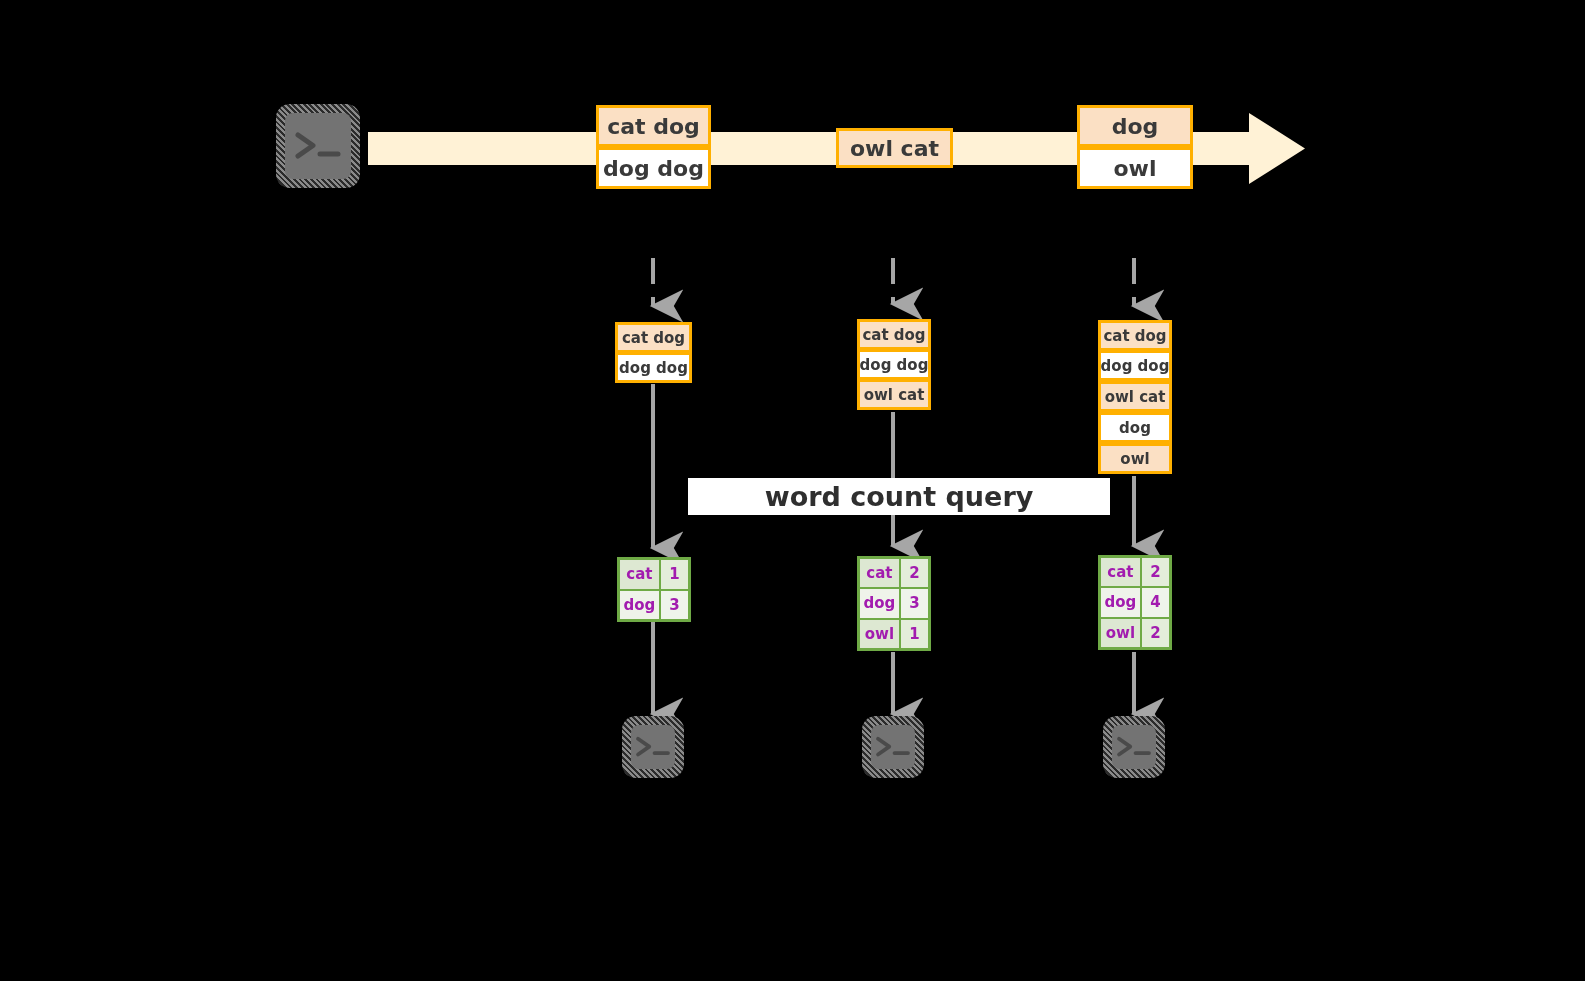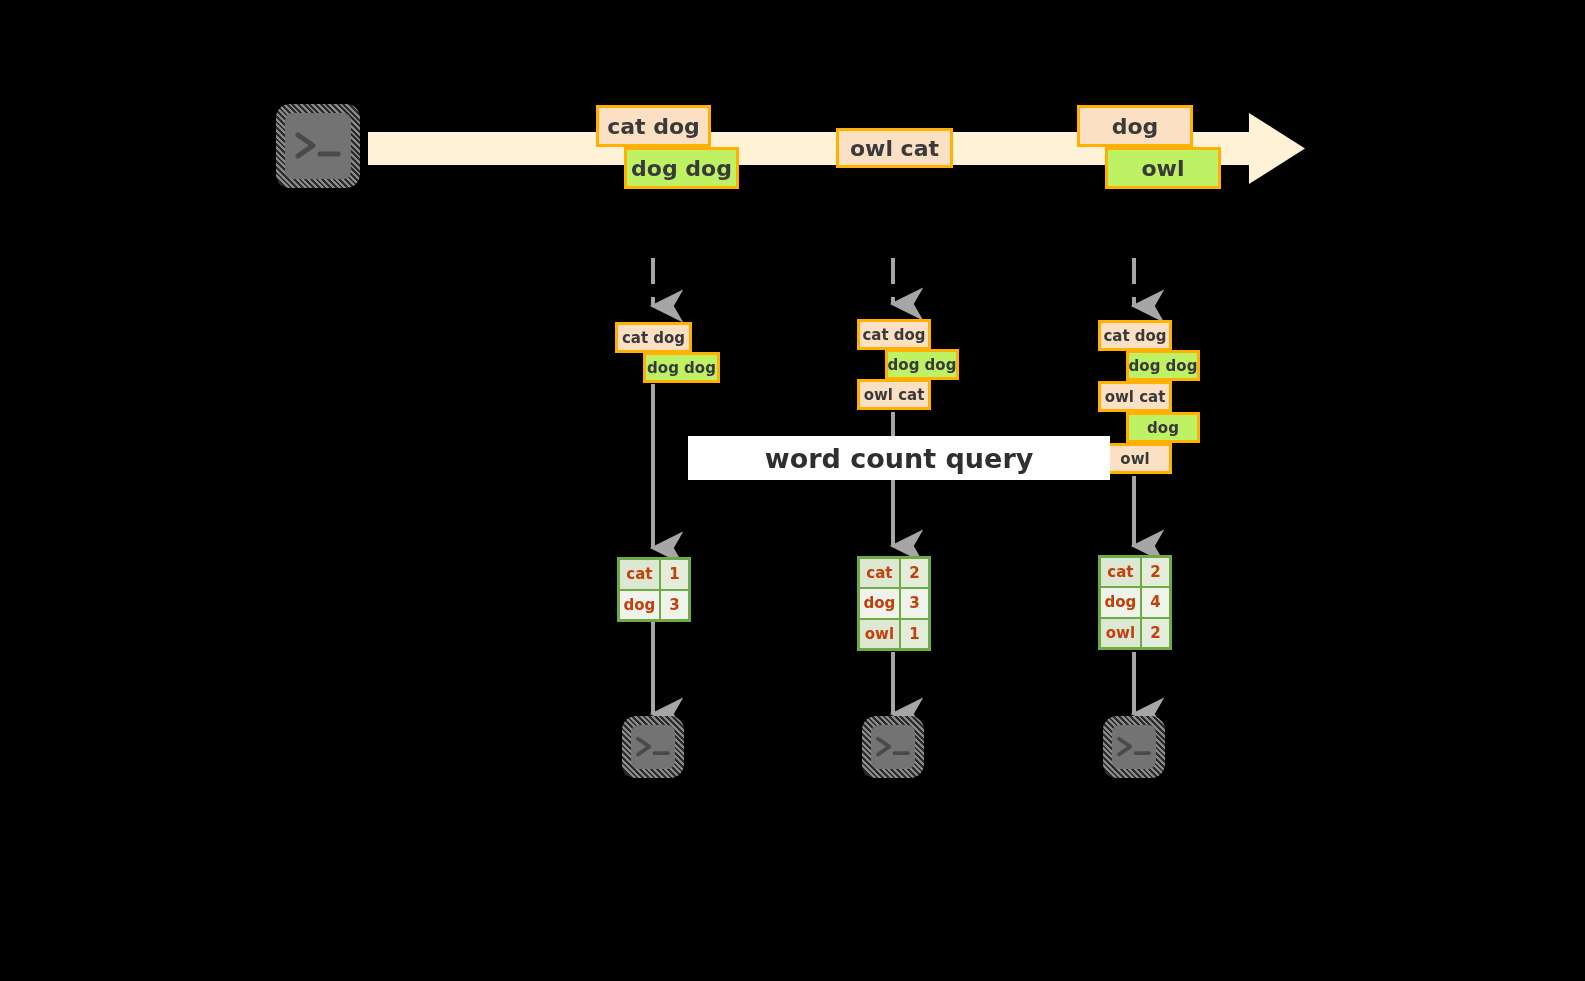--- a/index.html
+++ b/index.html
@@ -73,21 +73,21 @@
     box-sizing: border-box;
     border: 3px solid #FFB000;
     background: #FDEBD6;
     color: #3A3A3A;
     display: flex;
     align-items: center;
     justify-content: center;
     white-space: nowrap;
     overflow: hidden;
   }
-  .ebox.light { background: #bef264; margin-left: 28px; }
+  .ebox.light { background: #ffffff; }
   .ebox.dark  { background: #FBE0C4; }
 
   
   .gtable {
     position: absolute;
     box-sizing: border-box;
     border: 3px solid #6FAA46;
     display: flex;
     flex-direction: column;
     overflow: hidden;
@@ -98,21 +98,21 @@
     min-height: 0;
     border-bottom: 2px solid #6FAA46;
   }
   .gtable .grow:last-child { border-bottom: none; }
   .gtable .gkey,
   .gtable .gval {
     box-sizing: border-box;
     display: flex;
     align-items: center;
     justify-content: center;
-    color: #c2410c;
+    color: #a21caf;
     white-space: nowrap;
     overflow: hidden;
   }
   .gtable .gkey {
     flex: 0 0 60%;
     border-right: 2px solid #6FAA46;
   }
   .gtable .gval { flex: 1 1 40%; }
   .gtable .grow.shadeA .gkey { background: #DDE8D2; }
   .gtable .grow.shadeA .gval { background: #E3EDDA; }
@@ -191,21 +191,21 @@
   <div class="ebox dark" style="left:857px; top:319px; width:74px; height:31px; font-size:15px;">cat dog</div>
   <div class="ebox light" style="left:857px; top:349px; width:74px; height:31px; font-size:15px;">dog dog</div>
   <div class="ebox dark" style="left:857px; top:379px; width:74px; height:31px; font-size:15px;">owl cat</div>
 
   <div class="ebox dark" style="left:1098px; top:320px; width:74px; height:31px; font-size:15px;">cat dog</div>
   <div class="ebox light" style="left:1098px; top:350px; width:74px; height:31px; font-size:15px;">dog dog</div>
   <div class="ebox dark" style="left:1098px; top:381px; width:74px; height:31px; font-size:15px;">owl cat</div>
   <div class="ebox light" style="left:1098px; top:412px; width:74px; height:31px; font-size:15px;">dog</div>
   <div class="ebox dark" style="left:1098px; top:443px; width:74px; height:31px; font-size:15px;">owl</div>
 
-  <div class="querylabel" style="left:688px; top:436px; width:422px; height:44px; font-size:27px;">word count query</div>
+  <div class="querylabel" style="left:688px; top:478px; width:422px; height:37px; font-size:27px;">word count query</div>
 
   <div class="gtable" style="left:617px; top:557px; width:74px; height:65px; font-size:15px;">
     <div class="grow shadeA">
       <span class="gkey">cat</span>
       <span class="gval">1</span>
     </div>
     <div class="grow shadeB">
       <span class="gkey">dog</span>
       <span class="gval">3</span>
     </div>

